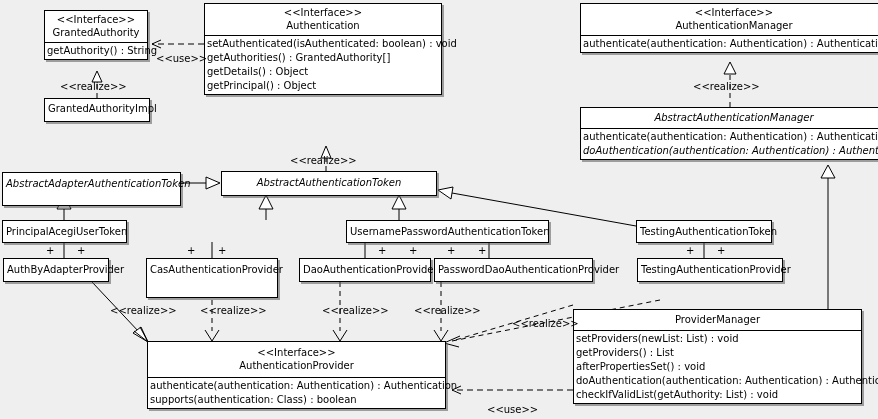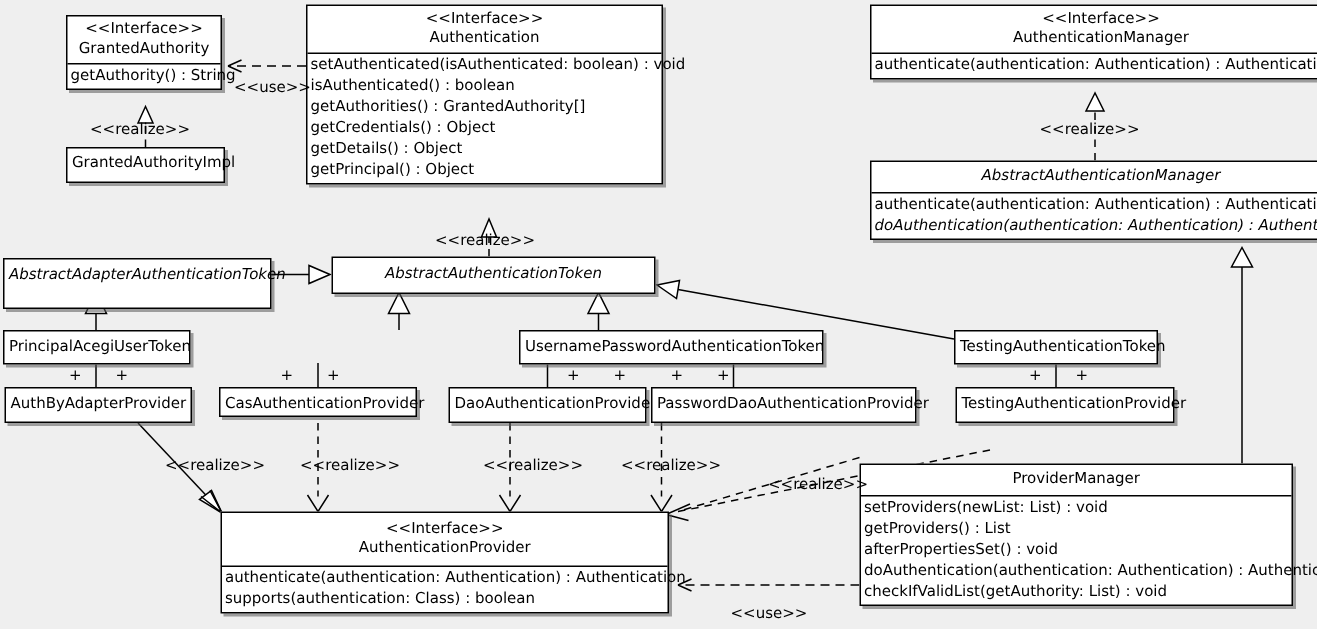--- a/index.html
+++ b/index.html
@@ -230,23 +230,21 @@
     <div class="simple-title">GrantedAuthorityImpl</div>
   </div>
 
   <div class="umlbox" style="left:204px; top:3px; width:238px;">
     <div class="hdr">
       <span class="stereo">&lt;&lt;Interface&gt;&gt;</span>
       <span class="cname">Authentication</span>
     </div>
     <div class="compart">
       <div class="member">setAuthenticated(isAuthenticated: boolean) : void</div>
-      <div class="member">isAuthenticated() : boolean</div>
       <div class="member">getAuthorities() : GrantedAuthority[]</div>
-      <div class="member">getCredentials() : Object</div>
       <div class="member">getDetails() : Object</div>
       <div class="member">getPrincipal() : Object</div>
     </div>
   </div>
 
   <div class="umlbox" style="left:580px; top:3px; width:308px;">
     <div class="hdr">
       <span class="stereo">&lt;&lt;Interface&gt;&gt;</span>
       <span class="cname">AuthenticationManager</span>
     </div>
@@ -279,33 +277,33 @@
 
 
   <div class="umlbox" style="left:346px; top:220px; width:203px; height:23px;">
     <div class="simple-title" style="line-height:21px;">UsernamePasswordAuthenticationToken</div>
   </div>
 
   <div class="umlbox" style="left:636px; top:220px; width:136px; height:23px;">
     <div class="simple-title" style="line-height:21px;">TestingAuthenticationToken</div>
   </div>
 
-  <div class="umlbox" style="left:3px; top:258px; width:125px; height:24px;">
+  <div class="umlbox" style="left:3px; top:258px; width:106px; height:24px;">
     <div class="simple-title" style="line-height:22px;">AuthByAdapterProvider</div>
   </div>
 
-  <div class="umlbox" style="left:146px; top:258px; width:132px; height:20px;">
+  <div class="umlbox" style="left:146px; top:258px; width:132px; height:40px;">
     <div class="simple-title" style="line-height:22px;">CasAuthenticationProvider</div>
   </div>
 
   <div class="umlbox" style="left:299px; top:258px; width:132px; height:24px;">
     <div class="simple-title" style="line-height:22px;">DaoAuthenticationProvider</div>
   </div>
 
-  <div class="umlbox" style="left:434px; top:258px; width:177px; height:24px;">
+  <div class="umlbox" style="left:434px; top:258px; width:159px; height:24px;">
     <div class="simple-title" style="line-height:22px;">PasswordDaoAuthenticationProvider</div>
   </div>
 
   <div class="umlbox" style="left:637px; top:258px; width:146px; height:24px;">
     <div class="simple-title" style="line-height:22px;">TestingAuthenticationProvider</div>
   </div>
 
   <div class="umlbox" style="left:147px; top:341px; width:299px;">
     <div class="hdr" style="padding-top:4px;padding-bottom:5px;">
       <span class="stereo">&lt;&lt;Interface&gt;&gt;</span>

